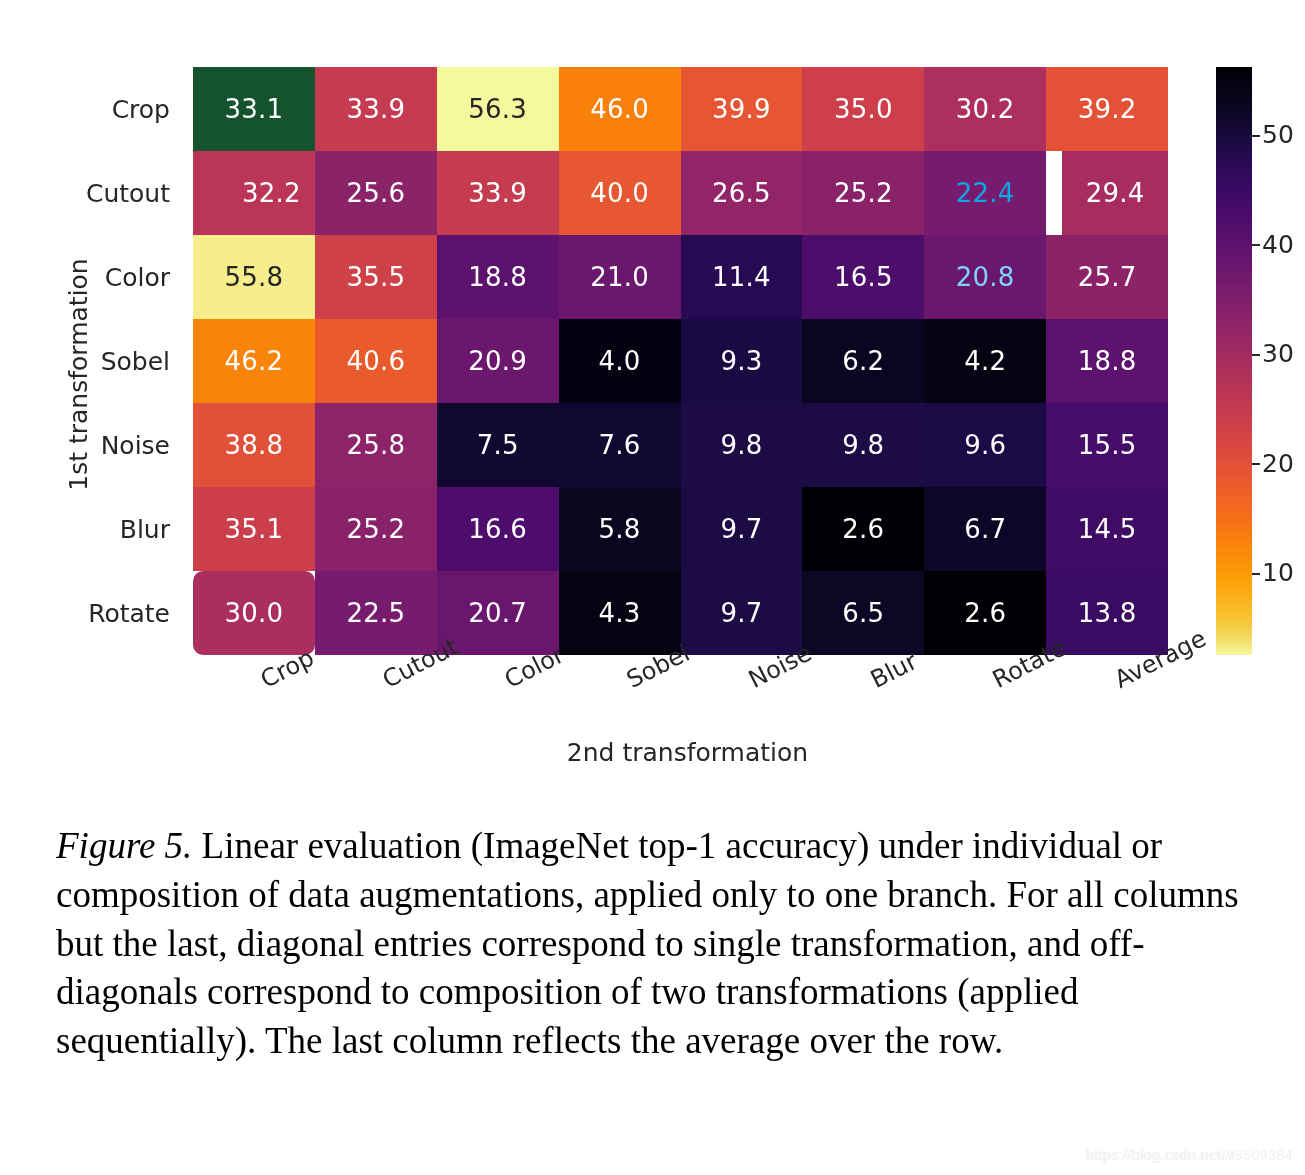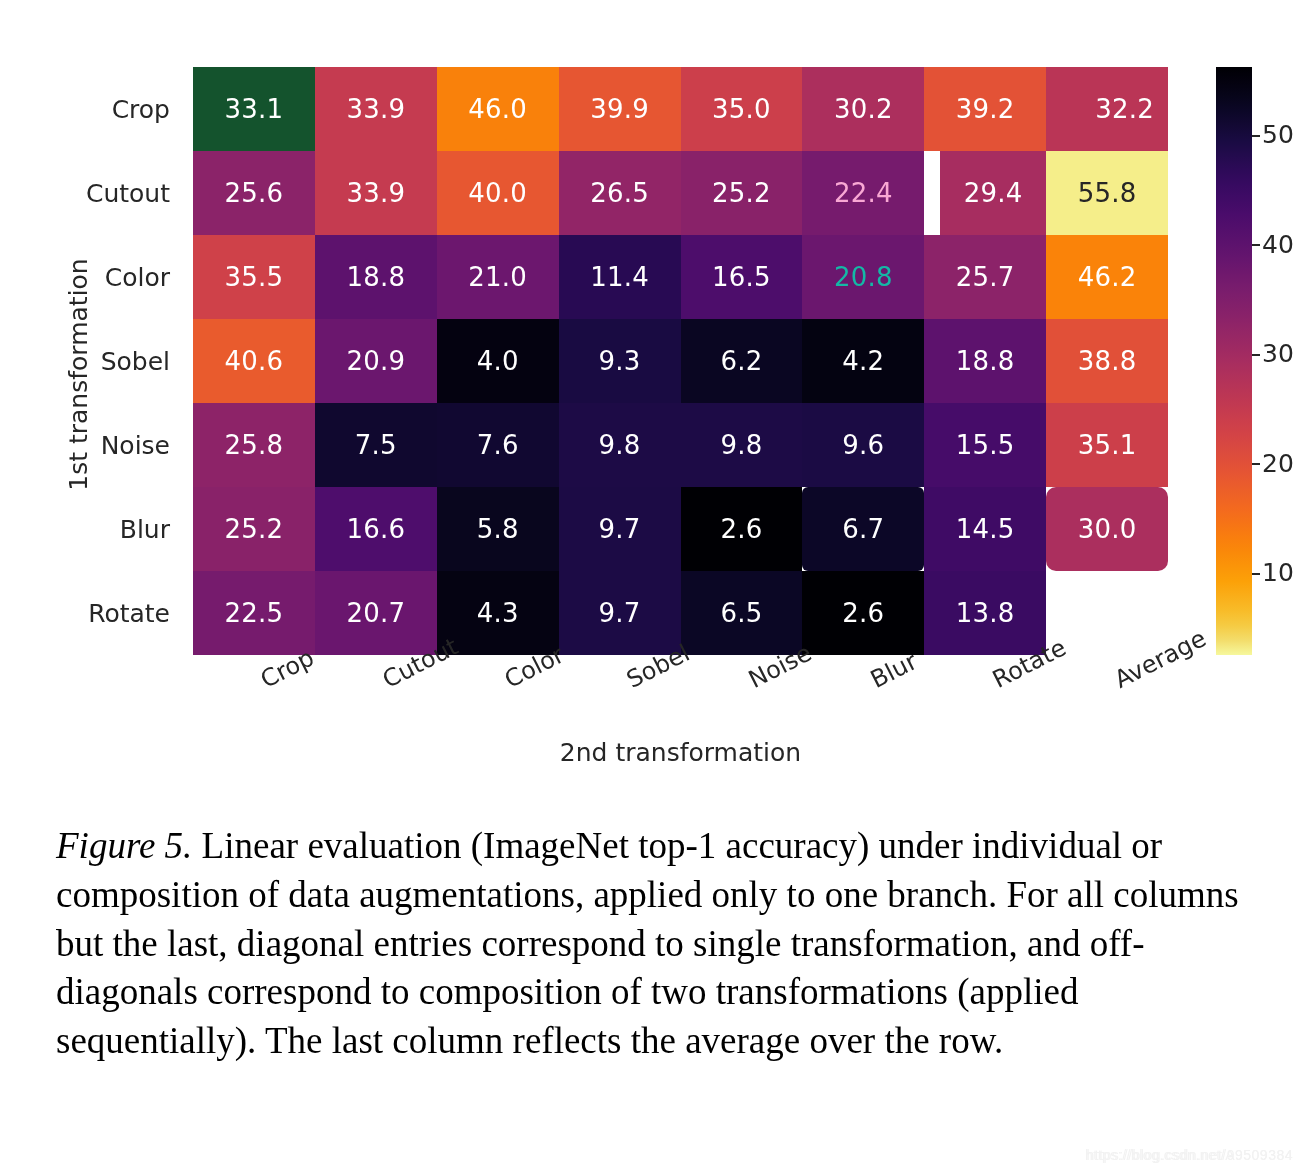--- a/index.html
+++ b/index.html
@@ -93,21 +93,21 @@
     color: #262626;
     white-space: nowrap;
     transform: rotate(-27deg);
     transform-origin: 100% 0%;
     text-align: right;
   }
 
   
   #xlabel {
     position: absolute;
-    left: 193px;
+    left: 200px;
     top: 738px;
     width: 975px;
     text-align: center;
     font-size: 25px;
     color: #262626;
   }
 
   
   #colorbar {
     position: absolute;
@@ -198,40 +198,41 @@
       <div class="rowlab">Color</div>
       <div class="rowlab">Sobel</div>
       <div class="rowlab">Noise</div>
       <div class="rowlab">Blur</div>
       <div class="rowlab">Rotate</div>
     </div>
 
   <div id="grid">
       <div class="cell" style="background: #14532d; color: rgb(255, 255, 255);">33.1</div>
       <div class="cell" style="background: rgb(197, 59, 80); color: rgb(255, 255, 255);">33.9</div>
+      <div class="cell" style="background: rgb(246, 248, 157); color: rgb(38, 38, 38);">56.3</div>
       <div class="cell" style="background: rgb(249, 129, 11); color: rgb(255, 255, 255);">46.0</div>
       <div class="cell" style="background: rgb(230, 86, 50); color: rgb(255, 255, 255);">39.9</div>
       <div class="cell" style="background: rgb(204, 63, 75); color: rgb(255, 255, 255);">35.0</div>
       <div class="cell" style="background: rgb(172, 47, 93); color: rgb(255, 255, 255);">30.2</div>
       <div class="cell" style="background: rgb(227, 82, 54); color: rgb(255, 255, 255);">39.2</div>
       <div class="cell" style="background: rgb(186, 53, 86); color: rgb(255, 255, 255); padding-left: 35px;">32.2</div>
       <div class="cell" style="background: rgb(139, 35, 105); color: rgb(255, 255, 255);">25.6</div>
       <div class="cell" style="background: rgb(197, 59, 80); color: rgb(255, 255, 255);">33.9</div>
       <div class="cell" style="background: rgb(231, 87, 49); color: rgb(255, 255, 255);">40.0</div>
       <div class="cell" style="background: rgb(146, 37, 103); color: rgb(255, 255, 255);">26.5</div>
       <div class="cell" style="background: rgb(137, 34, 105); color: rgb(255, 255, 255);">25.2</div>
-      <div class="cell" style="background: rgb(118, 27, 109); color: #f9a8d4;">22.4</div>
+      <div class="cell" style="background: rgb(118, 27, 109); color: #0ea5e9;">22.4</div>
       <div class="cell" style="background: rgb(167, 45, 96); color: rgb(255, 255, 255); margin-left: 16px;">29.4</div>
       <div class="cell" style="background: rgb(245, 238, 138); color: rgb(38, 38, 38);">55.8</div>
       <div class="cell" style="background: rgb(207, 65, 73); color: rgb(255, 255, 255);">35.5</div>
       <div class="cell" style="background: rgb(93, 18, 109); color: rgb(255, 255, 255);">18.8</div>
       <div class="cell" style="background: rgb(108, 23, 110); color: rgb(255, 255, 255);">21.0</div>
       <div class="cell" style="background: rgb(40, 10, 83); color: rgb(255, 255, 255);">11.4</div>
       <div class="cell" style="background: rgb(77, 13, 107); color: rgb(255, 255, 255);">16.5</div>
-      <div class="cell" style="background: rgb(107, 23, 110); color: #14b8a6;">20.8</div>
+      <div class="cell" style="background: rgb(107, 23, 110); color: #7dd3fc;">20.8</div>
       <div class="cell" style="background: rgb(140, 35, 105); color: rgb(255, 255, 255);">25.7</div>
       <div class="cell" style="background: rgb(250, 131, 9); color: rgb(255, 255, 255);">46.2</div>
       <div class="cell" style="background: rgb(233, 91, 45); color: rgb(255, 255, 255);">40.6</div>
       <div class="cell" style="background: rgb(107, 23, 110); color: rgb(255, 255, 255);">20.9</div>
       <div class="cell" style="background: rgb(4, 2, 16); color: rgb(255, 255, 255);">4.0</div>
       <div class="cell" style="background: rgb(25, 11, 66); color: rgb(255, 255, 255);">9.3</div>
       <div class="cell" style="background: rgb(10, 6, 34); color: rgb(255, 255, 255);">6.2</div>
       <div class="cell" style="background: rgb(4, 3, 17); color: rgb(255, 255, 255);">4.2</div>
       <div class="cell" style="background: rgb(93, 18, 109); color: rgb(255, 255, 255);">18.8</div>
       <div class="cell" style="background: rgb(225, 80, 56); color: rgb(255, 255, 255);">38.8</div>
@@ -241,21 +242,21 @@
       <div class="cell" style="background: rgb(29, 11, 70); color: rgb(255, 255, 255);">9.8</div>
       <div class="cell" style="background: rgb(29, 11, 70); color: rgb(255, 255, 255);">9.8</div>
       <div class="cell" style="background: rgb(27, 11, 68); color: rgb(255, 255, 255);">9.6</div>
       <div class="cell" style="background: rgb(70, 12, 105); color: rgb(255, 255, 255);">15.5</div>
       <div class="cell" style="background: rgb(204, 63, 74); color: rgb(255, 255, 255);">35.1</div>
       <div class="cell" style="background: rgb(137, 34, 105); color: rgb(255, 255, 255);">25.2</div>
       <div class="cell" style="background: rgb(78, 13, 108); color: rgb(255, 255, 255);">16.6</div>
       <div class="cell" style="background: rgb(9, 6, 30); color: rgb(255, 255, 255);">5.8</div>
       <div class="cell" style="background: rgb(28, 11, 69); color: rgb(255, 255, 255);">9.7</div>
       <div class="cell" style="background: rgb(0, 0, 4); color: rgb(255, 255, 255);">2.6</div>
-      <div class="cell" style="background: rgb(12, 7, 39); color: rgb(255, 255, 255); border-radius: 6px;">6.7</div>
+      <div class="cell" style="background: rgb(12, 7, 39); color: rgb(255, 255, 255);">6.7</div>
       <div class="cell" style="background: rgb(63, 11, 101); color: rgb(255, 255, 255);">14.5</div>
       <div class="cell" style="background: rgb(171, 47, 94); color: rgb(255, 255, 255); border-radius: 10px;">30.0</div>
       <div class="cell" style="background: rgb(118, 27, 109); color: rgb(255, 255, 255);">22.5</div>
       <div class="cell" style="background: rgb(106, 22, 110); color: rgb(255, 255, 255);">20.7</div>
       <div class="cell" style="background: rgb(5, 3, 18); color: rgb(255, 255, 255);">4.3</div>
       <div class="cell" style="background: rgb(28, 11, 69); color: rgb(255, 255, 255);">9.7</div>
       <div class="cell" style="background: rgb(11, 7, 37); color: rgb(255, 255, 255);">6.5</div>
       <div class="cell" style="background: rgb(0, 0, 4); color: rgb(255, 255, 255);">2.6</div>
       <div class="cell" style="background: rgb(58, 11, 98); color: rgb(255, 255, 255);">13.8</div>
     </div>

